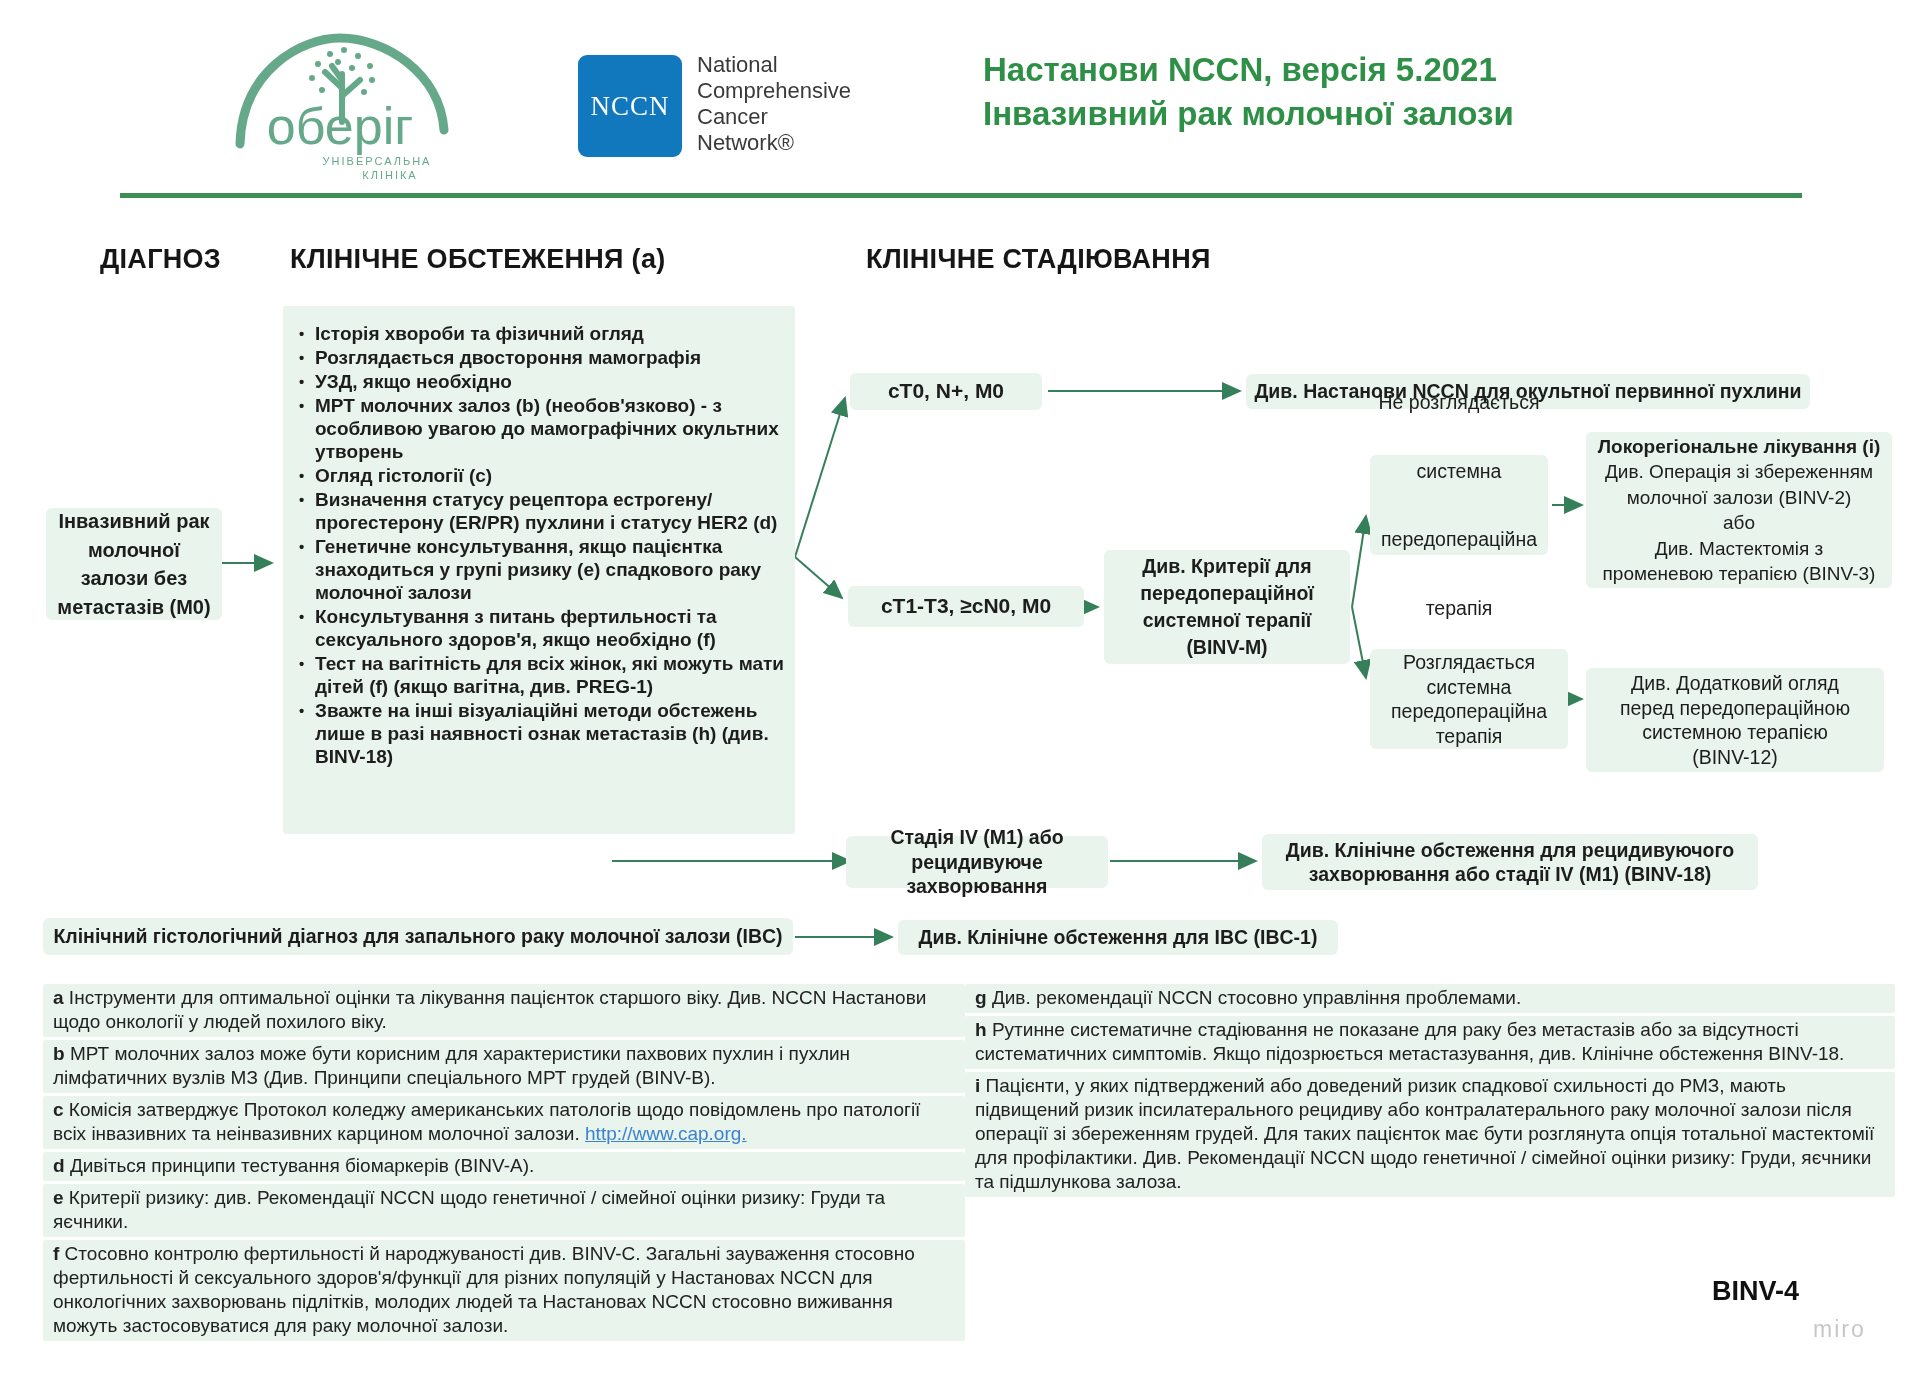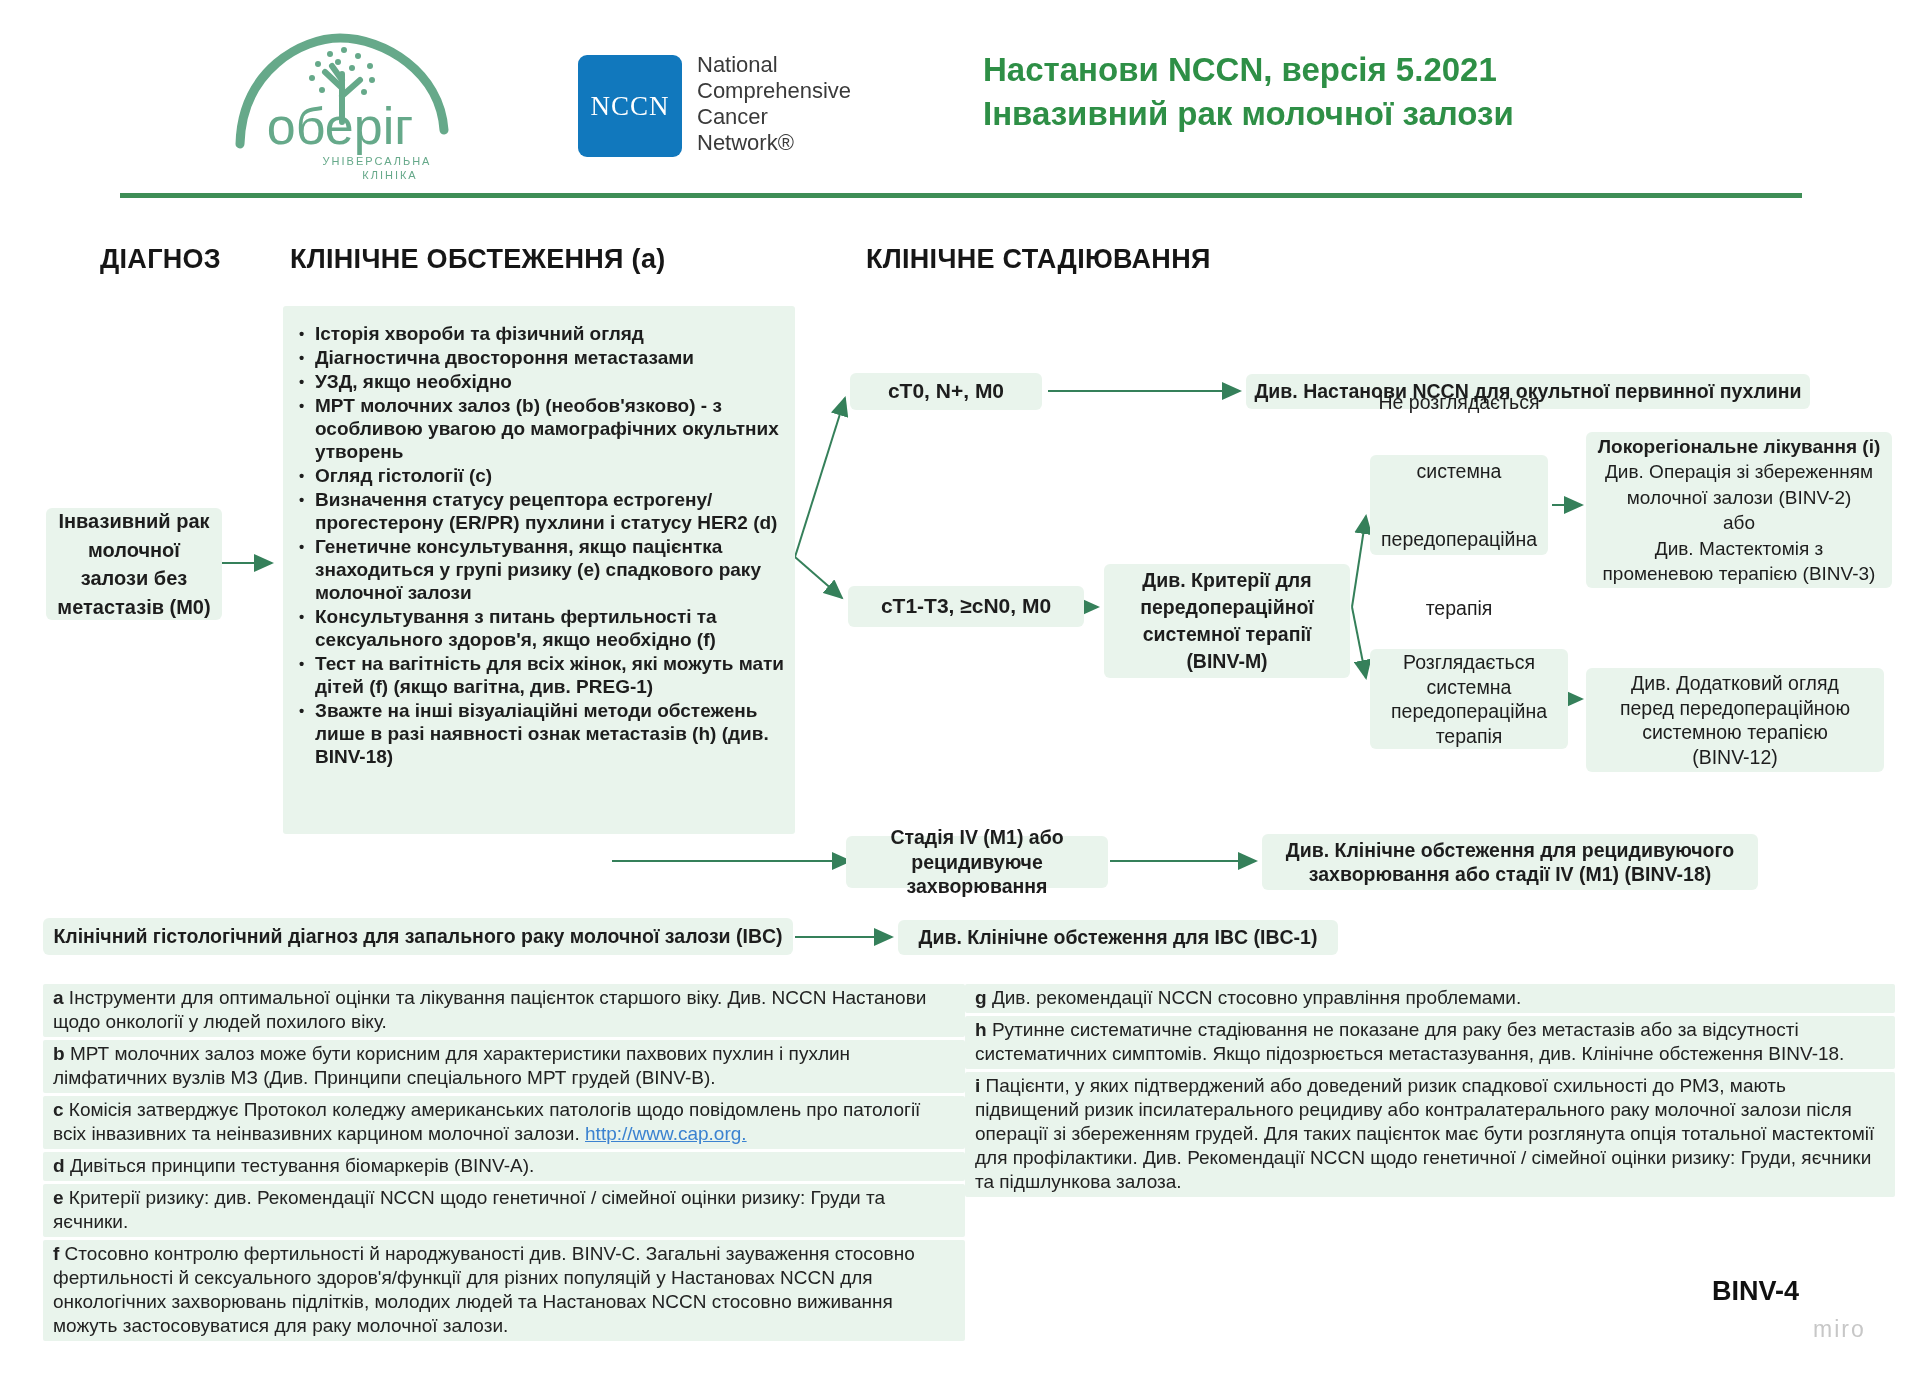--- a/index.html
+++ b/index.html
@@ -114,21 +114,21 @@
   <div class="fbox bold" style="left:46px;top:508px;width:176px;height:112px;font-size:20px;line-height:26px;justify-content:space-between;">
     <div>Інвазивний рак</div>
     <div>молочної</div>
     <div>залози без</div>
     <div>метастазів (M0)</div>
   </div>
 
   <div class="exam-box">
     <ul>
       <li>Історія хвороби та фізичний огляд</li>
-      <li>Діагностична двостороння метастазами</li>
+      <li>Розглядається двостороння мамографія</li>
       <li>УЗД, якщо необхідно</li>
       <li>МРТ молочних залоз (b) (необов'язково) - з особливою увагою до мамографічних окультних утворень</li>
       <li>Огляд гістології (c)</li>
       <li>Визначення статусу рецептора естрогену/ прогестерону (ER/PR) пухлини і статусу HER2 (d)</li>
       <li>Генетичне консультування, якщо пацієнтка знаходиться у групі ризику (e) спадкового раку молочної залози</li>
       <li>Консультування з питань фертильності та сексуального здоров'я, якщо необхідно (f)</li>
       <li>Тест на вагітність для всіх жінок, які можуть мати дітей (f) (якщо вагітна, див. PREG-1)</li>
       <li>Зважте на інші візуаліаційні методи обстежень лише в разі наявності ознак метастазів (h) (див. BINV-18)</li>
     </ul>
   </div>
@@ -137,21 +137,21 @@
     <div>cT0, N+, M0</div>
   </div>
   <div class="fbox bold" style="left:1246px;top:374px;width:564px;height:35px;font-size:19.5px;">
     <div>Див. Настанови NCCN для окультної первинної пухлини</div>
   </div>
 
   <div class="fbox bold" style="left:848px;top:586px;width:236px;height:41px;font-size:21px;">
     <div>cT1-T3, ≥cN0, M0</div>
   </div>
 
-  <div class="fbox bold" style="left:1104px;top:564px;width:246px;height:114px;line-height:27px;">
+  <div class="fbox bold" style="left:1104px;top:550px;width:246px;height:114px;line-height:27px;">
     <div>Див. Критерії для</div>
     <div>передопераційної</div>
     <div>системної терапії</div>
     <div>(BINV-M)</div>
   </div>
 
   <div class="fbox" style="left:1370px;top:455px;width:178px;height:100px;gap:44px;">
     <div>Не розглядається</div>
     <div>системна</div>
     <div>передопераційна</div>

